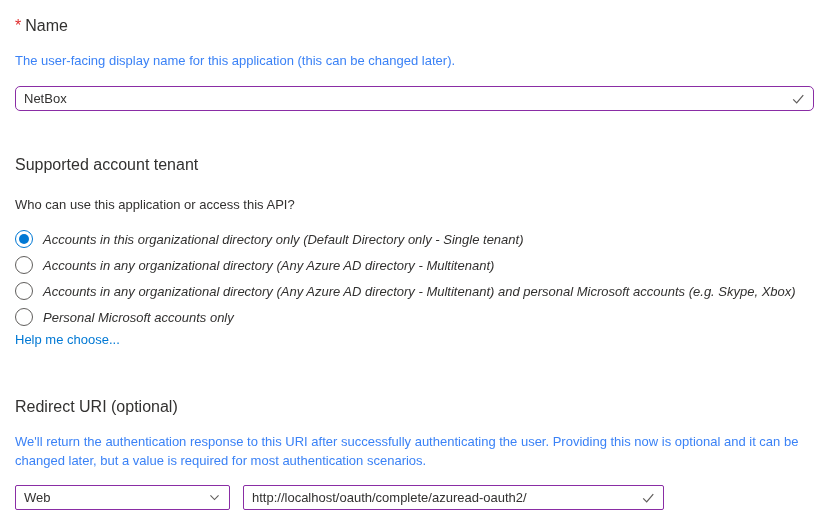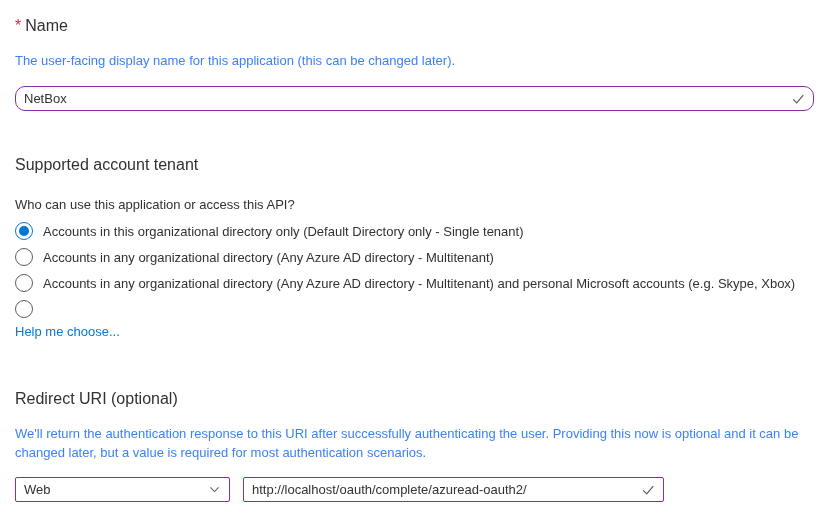--- a/index.html
+++ b/index.html
@@ -13,35 +13,35 @@
   .section-title{
     font-size:16px;line-height:20px;font-weight:400;color:#323130;
   }
   .required{color:#e02b2b;margin-right:4px;}
   .desc{
     font-size:13px;line-height:19px;color:#3b82f6;margin-top:15px;max-width:800px;
   }
 
   .text-input-wrap{
     margin-top:16px;position:relative;height:25px;box-sizing:border-box;
-    border:1px solid #8A2DA5;border-radius:10px;background:#fff;
+    border:1px solid #8A2DA5;border-radius:5px;background:#fff;
     display:flex;align-items:center;
   }
   .text-input-wrap.full{width:799px;}
   .text-input-wrap input{
     border:none;outline:none;flex:1;height:100%;padding:0 8px;
     font-family:inherit;font-size:13px;color:#323130;background:transparent;
   }
   .valid-icon{display:flex;align-items:center;padding-right:8px;flex-shrink:0;}
 
   .section{margin-top:6px;}
   .gap-lg{margin-top:44px;}
   .question{font-size:13px;line-height:18px;margin-top:21px;color:#323130;}
 
-  .radio-group{margin-top:4px;}
+  .radio-group{margin-top:12px;font-style:italic;}
   .radio-row{
     display:flex;align-items:center;height:26px;cursor:default;
   }
   .radio{
     width:16px;height:16px;border:1px solid #605e5c;border-radius:50%;
     display:flex;align-items:center;justify-content:center;flex-shrink:0;
     box-sizing:content-box;background:#fff;
   }
   .radio.checked{border-color:#0078d4;}
   .radio .dot{width:10px;height:10px;border-radius:50%;background:#0078d4;display:none;}
@@ -105,20 +105,21 @@
       <div class="radio-row">
         <span class="radio"></span>
         <span class="radio-label">Accounts in any organizational directory (Any Azure AD directory - Multitenant)</span>
       </div>
       <div class="radio-row">
         <span class="radio"></span>
         <span class="radio-label">Accounts in any organizational directory (Any Azure AD directory - Multitenant) and personal Microsoft accounts (e.g. Skype, Xbox)</span>
       </div>
       <div class="radio-row">
         <span class="radio"></span>
+        <span class="radio-label">Personal Microsoft accounts only</span>
       </div>
     </div>
 
     <a class="help-link">Help me choose...</a>
   </div>
 
   <div class="section">
     <div class="section-title redirect-title">Redirect URI (optional)</div>
     <div class="desc">We'll return the authentication response to this URI after successfully authenticating the user. Providing this now is optional and it can be changed later, but a value is required for most authentication scenarios.</div>
 

